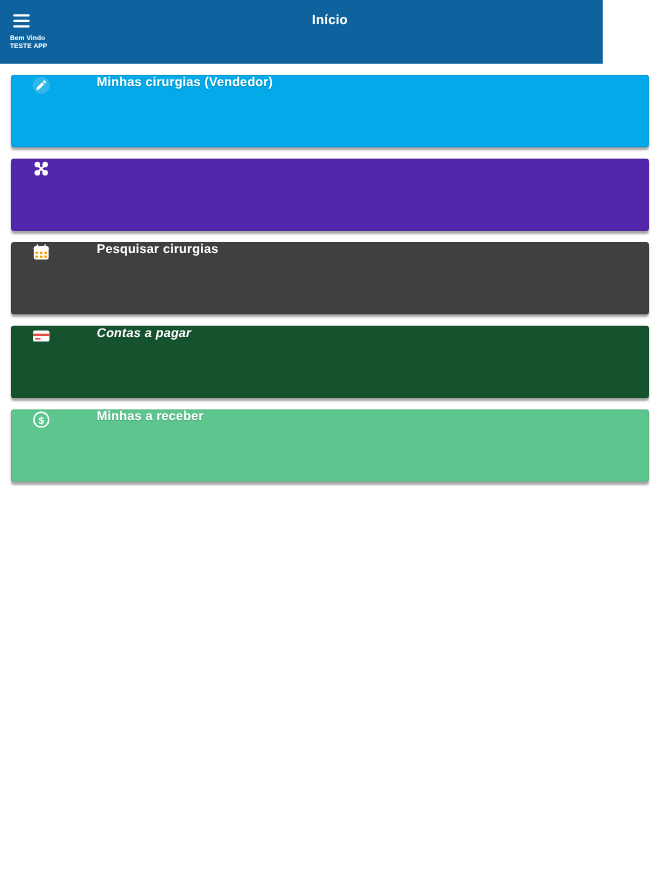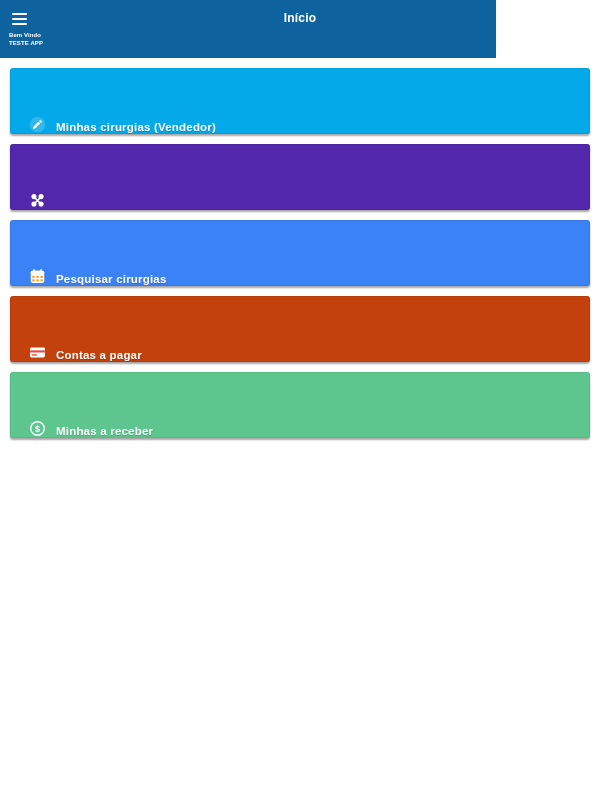--- a/index.html
+++ b/index.html
@@ -10,21 +10,21 @@
     width: 600px;
     height: 800px;
     background: #ffffff;
     font-family: "Liberation Sans", sans-serif;
     overflow: hidden;
   }
 
   
   .app-header {
     position: relative;
-    width: 496px;
+    width: 548px;
     height: 58px;
     background: #0e639f;
     box-sizing: border-box;
   }
   .menu-button {
     position: absolute;
     left: 8px;
     top: 9px;
     width: 22px;
     height: 20px;
@@ -72,30 +72,31 @@
 
   
   .menu-list {
     padding: 10px 10px 0 10px;
     box-sizing: border-box;
     width: 600px;
   }
   .menu-card {
     position: relative;
     display: flex;
-    align-items: flex-end;
+    align-items: flex-start;
     width: 580px;
     height: 66px;
     margin-bottom: 10px;
     border-radius: 3px;
     box-sizing: border-box;
     padding-left: 18px;
     cursor: pointer;
     box-shadow: 0 2px 2px rgba(0,0,0,0.35);
     border: 1px solid rgba(0,0,0,0.06);
+    gap: 32px;
   }
   .menu-card .card-icon {
     width: 17px;
     height: 17px;
     flex: 0 0 17px;
     margin-right: 10px;
     display: flex;
     align-items: center;
     justify-content: center;
   }
@@ -108,22 +109,22 @@
     color: #ffffff;
     font-size: 11.5px;
     font-weight: bold;
     letter-spacing: 0.2px;
     text-shadow: 0 1px 1px rgba(0,0,0,0.18);
     white-space: nowrap;
   }
 
   .card-blue   { background: #03a9e8; }
   .card-purple { background: #5327ab; }
-  .card-orange { background: #3b82f6; }
-  .card-red    { background: #c2410c; }
+  .card-orange { background: #404040; }
+  .card-red    { background: #14532d; font-style: italic; }
   .card-green  { background: #5cc68e; }
 </style>
 </head>
 <body>
 
 <div class="app-header">
   <button class="menu-button">
     <span class="bar"></span>
     <span class="bar"></span>
     <span class="bar"></span>

